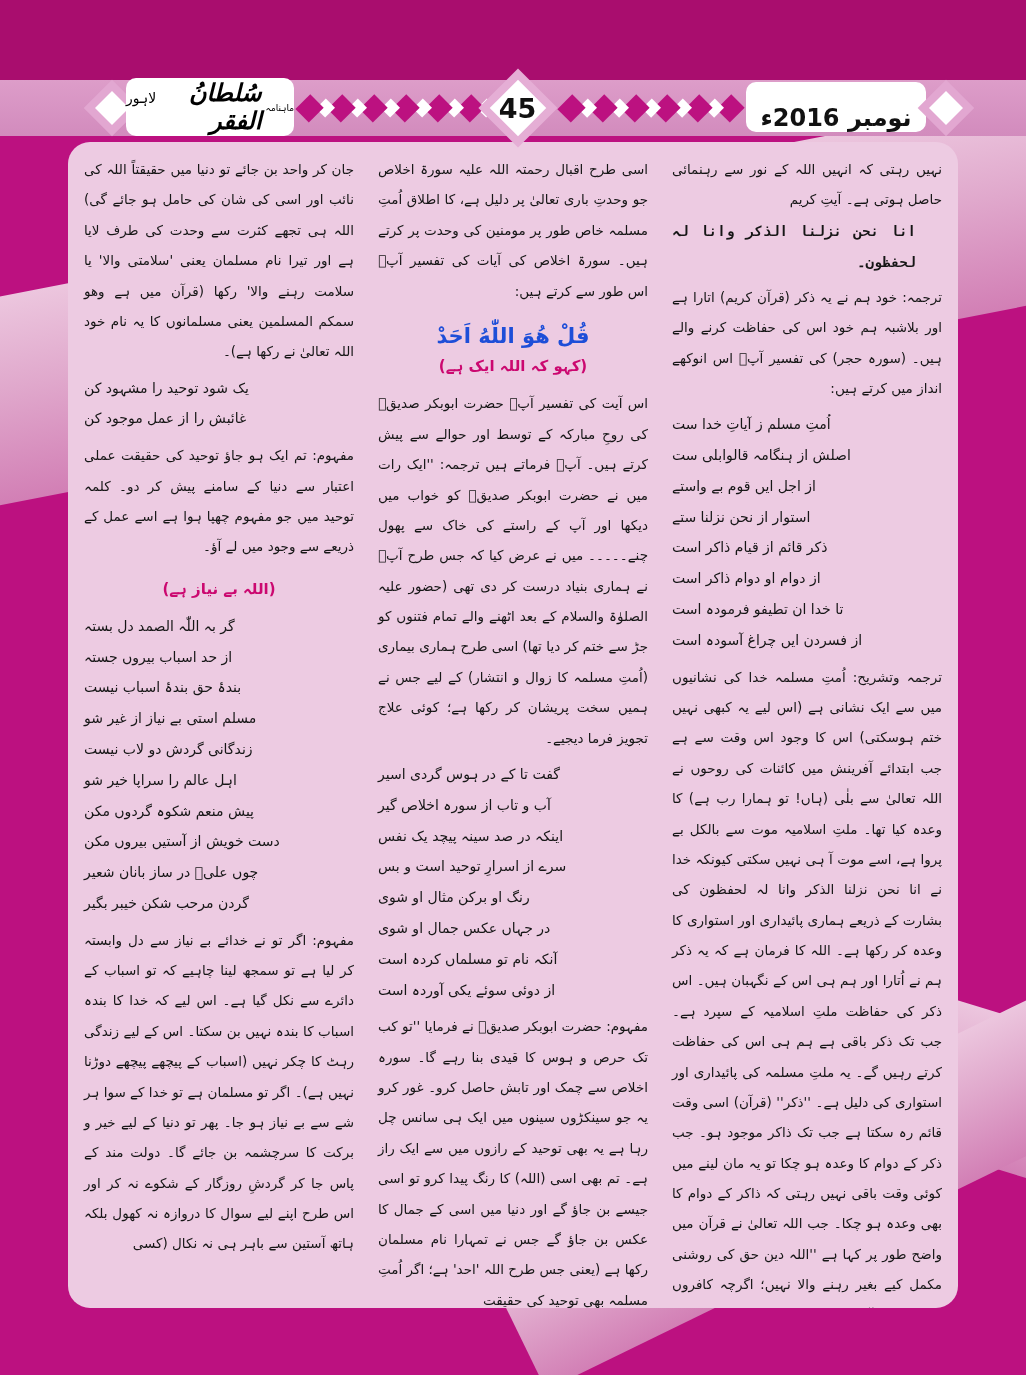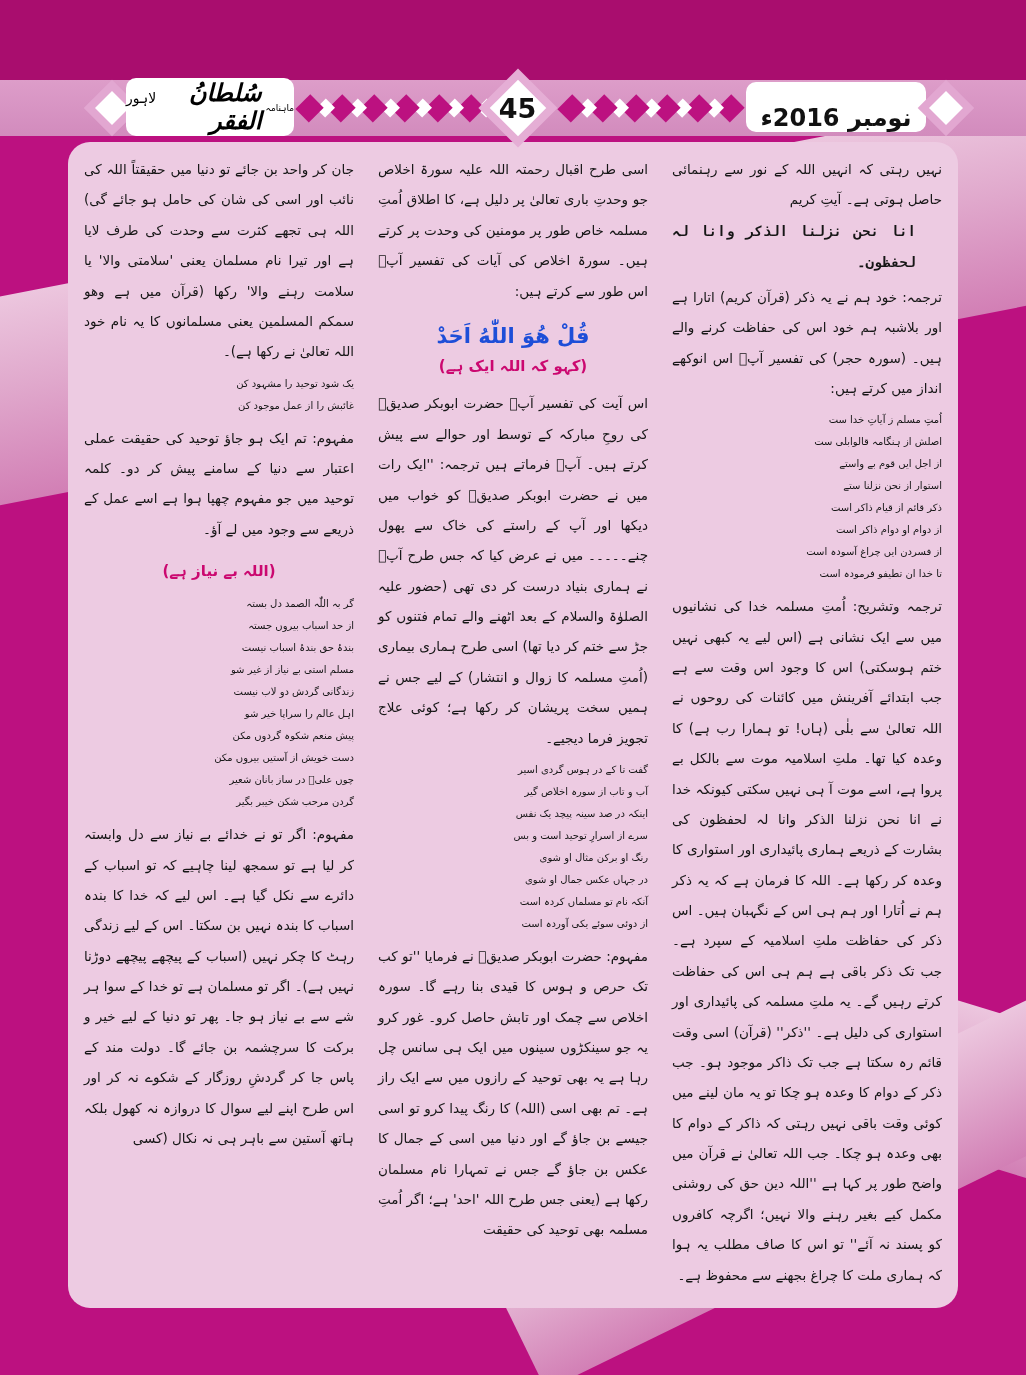--- a/index.html
+++ b/index.html
@@ -42,21 +42,21 @@
     display:flex;align-items:flex-end;justify-content:center;direction:rtl;}
   .date-text{font-size:24px;font-weight:bold;color:#111;}
   
   .panel{position:absolute;z-index:3;top:142px;left:68px;width:890px;height:1166px;background:#edcbe2;border-radius:22px;
     box-sizing:border-box;padding:12px 16px;overflow:hidden;}
   .cols{display:flex;direction:rtl;gap:24px;height:100%;}
   .col{flex:1 1 0;direction:rtl;color:#161616;font-size:13.5px;line-height:2.25;text-align:justify;}
   .col p{margin:0 0 2px 0;}
   .ayat-line{font-weight:bold;padding-right:26px;font-size:14px;font-family:Liberation Mono, monospace;}
   .poem{margin:6px 0 6px 0;}
-  .poem div{text-align:right;font-size:10px;line-height:2.2;white-space:nowrap;}
+  .poem div{text-align:left;font-size:14px;line-height:2.2;white-space:nowrap;}
   .heading-block{text-align:center;margin:14px 0 8px 0;}
   .heading{color:#1d4ed8;font-size:21px;font-weight:bold;line-height:1.6;}
   .heading-sub{color:#cb0870;font-size:15px;font-weight:bold;line-height:1.8;}
 </style>
 </head>
 <body>
 
 <div class="top-strip"></div>
 <div class="ribbon ribbon-1"></div>
 <div class="ribbon ribbon-2"></div>
@@ -125,22 +125,22 @@
       <p>نہیں رہتی کہ انہیں اللہ کے نور سے رہنمائی حاصل ہوتی ہے۔ آیتِ کریم</p>
       <p class="ayat-line">انا نحن نزلنا الذکر وانا لہ لحفظون۔</p>
       <p>ترجمہ: خود ہم نے یہ ذکر (قرآن کریم) اتارا ہے اور بلاشبہ ہم خود اس کی حفاظت کرنے والے ہیں۔ (سورہ حجر) کی تفسیر آپؒ اس انوکھے انداز میں کرتے ہیں:</p>
       <div class="poem">
         <div>اُمتِ مسلم ز آیاتِ خدا ست</div>
         <div>اصلش از ہنگامہ قالوابلی ست</div>
         <div>از اجل ایں قوم بے واستے</div>
         <div>استوار از نحن نزلنا ستے</div>
         <div>ذکر قائم از قیام ذاکر است</div>
         <div>از دوام او دوام ذاکر است</div>
+        <div>تا خدا ان تطیفو فرمودہ است</div>
         <div>از فسردن ایں چراغ آسودہ است</div>
-        <div>تا خدا ان تطیفو فرمودہ است</div>
       </div>
       <p>ترجمہ وتشریح: اُمتِ مسلمہ خدا کی نشانیوں میں سے ایک نشانی ہے (اس لیے یہ کبھی نہیں ختم ہوسکتی) اس کا وجود اس وقت سے ہے جب ابتدائے آفرینش میں کائنات کی روحوں نے اللہ تعالیٰ سے بلٰی (ہاں! تو ہمارا رب ہے) کا وعدہ کیا تھا۔ ملتِ اسلامیہ موت سے بالکل بے پروا ہے، اسے موت آ ہی نہیں سکتی کیونکہ خدا نے انا نحن نزلنا الذکر وانا لہ لحفظون کی بشارت کے ذریعے ہماری پائیداری اور استواری کا وعدہ کر رکھا ہے۔ اللہ کا فرمان ہے کہ یہ ذکر ہم نے اُتارا اور ہم ہی اس کے نگہبان ہیں۔ اس ذکر کی حفاظت ملتِ اسلامیہ کے سپرد ہے۔ جب تک ذکر باقی ہے ہم ہی اس کی حفاظت کرتے رہیں گے۔ یہ ملتِ مسلمہ کی پائیداری اور استواری کی دلیل ہے۔ ''ذکر'' (قرآن) اسی وقت قائم رہ سکتا ہے جب تک ذاکر موجود ہو۔ جب ذکر کے دوام کا وعدہ ہو چکا تو یہ مان لینے میں کوئی وقت باقی نہیں رہتی کہ ذاکر کے دوام کا بھی وعدہ ہو چکا۔ جب اللہ تعالیٰ نے قرآن میں واضح طور پر کہا ہے ''اللہ دین حق کی روشنی مکمل کیے بغیر رہنے والا نہیں؛ اگرچہ کافروں کو پسند نہ آئے'' تو اس کا صاف مطلب یہ ہوا کہ ہماری ملت کا چراغ بجھنے سے محفوظ ہے۔</p>
     </div>
 
     <div class="col">
       <p>اسی طرح اقبال رحمتہ اللہ علیہ سورۃ اخلاص جو وحدتِ باری تعالیٰ پر دلیل ہے، کا اطلاق اُمتِ مسلمہ خاص طور پر مومنین کی وحدت پر کرتے ہیں۔ سورۃ اخلاص کی آیات کی تفسیر آپؒ اس طور سے کرتے ہیں:</p>
       <div class="heading-block">
         <div class="heading">قُلْ هُوَ اللّٰهُ اَحَدْ</div>
         <div class="heading-sub">(کہو کہ اللہ ایک ہے)</div>
       </div>

